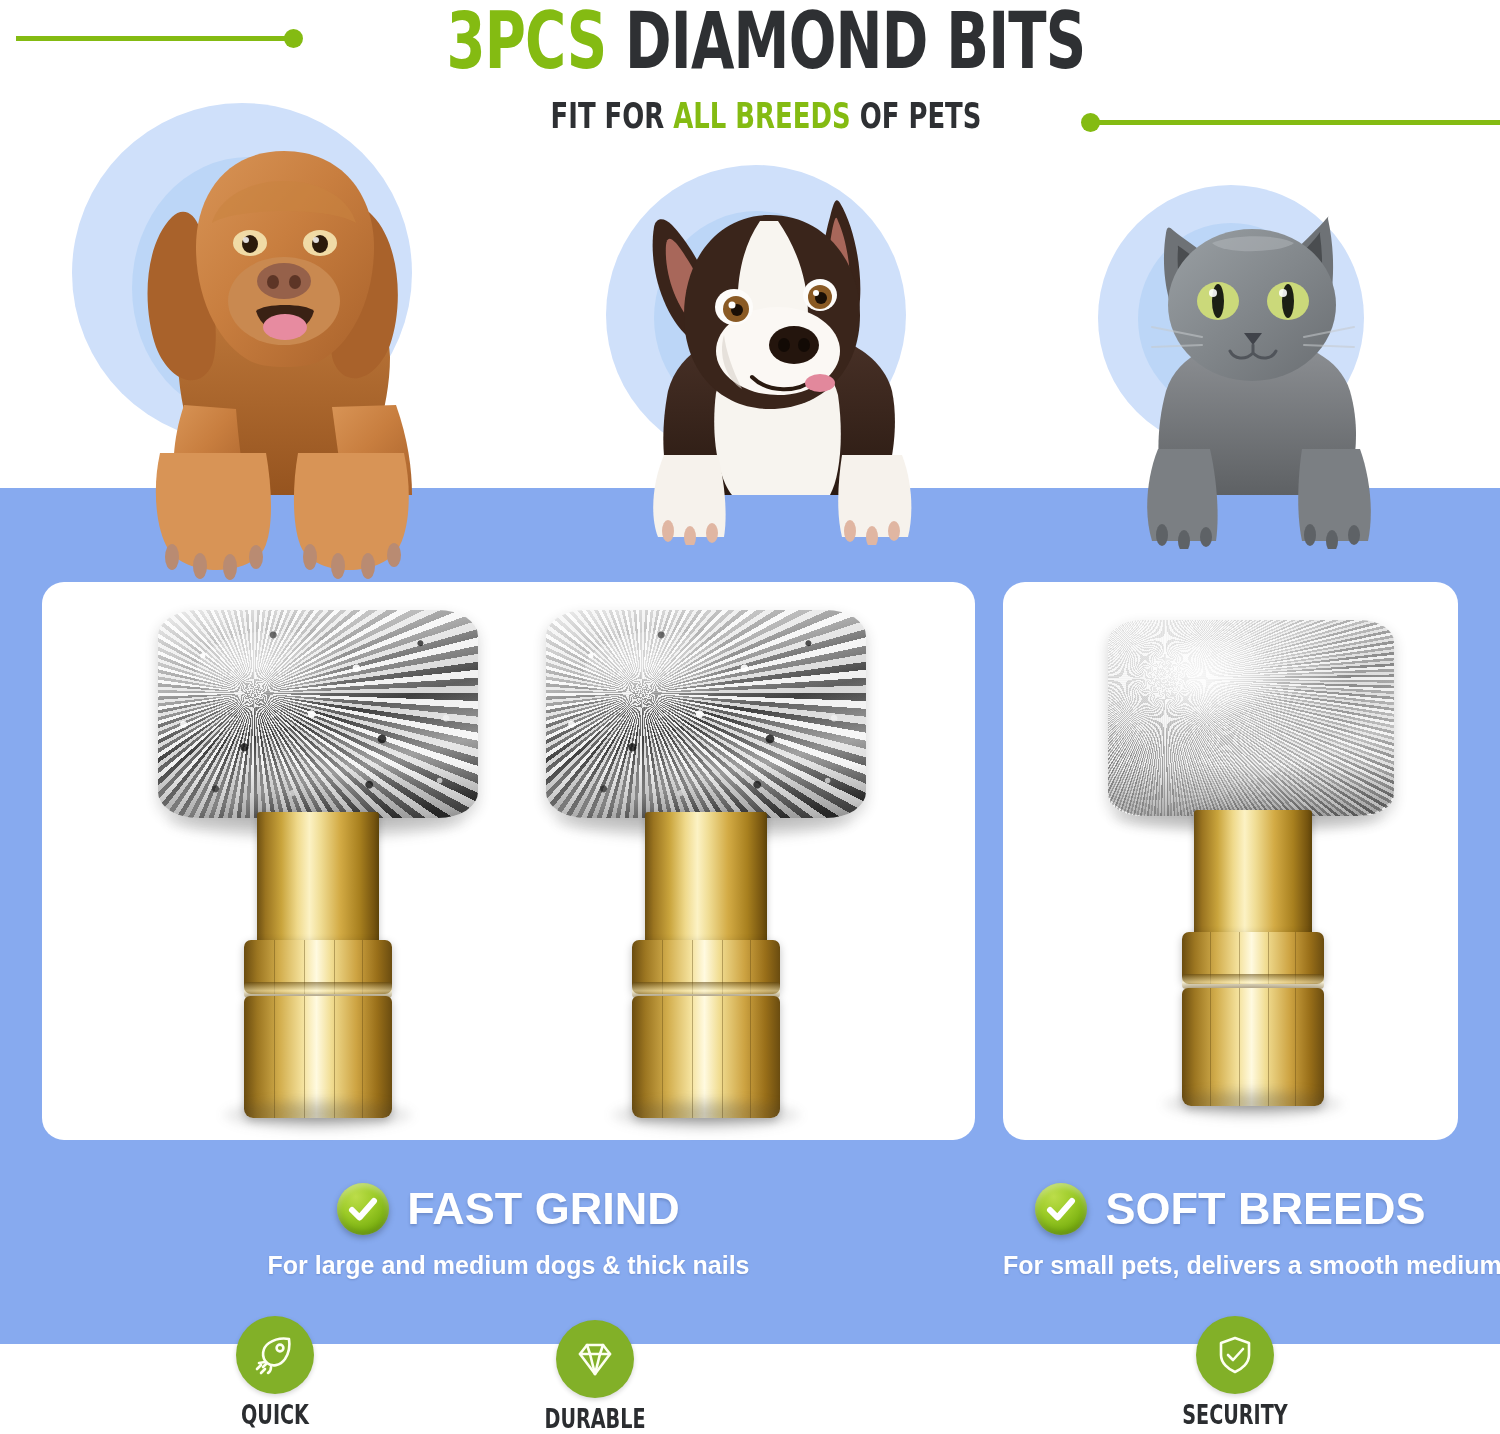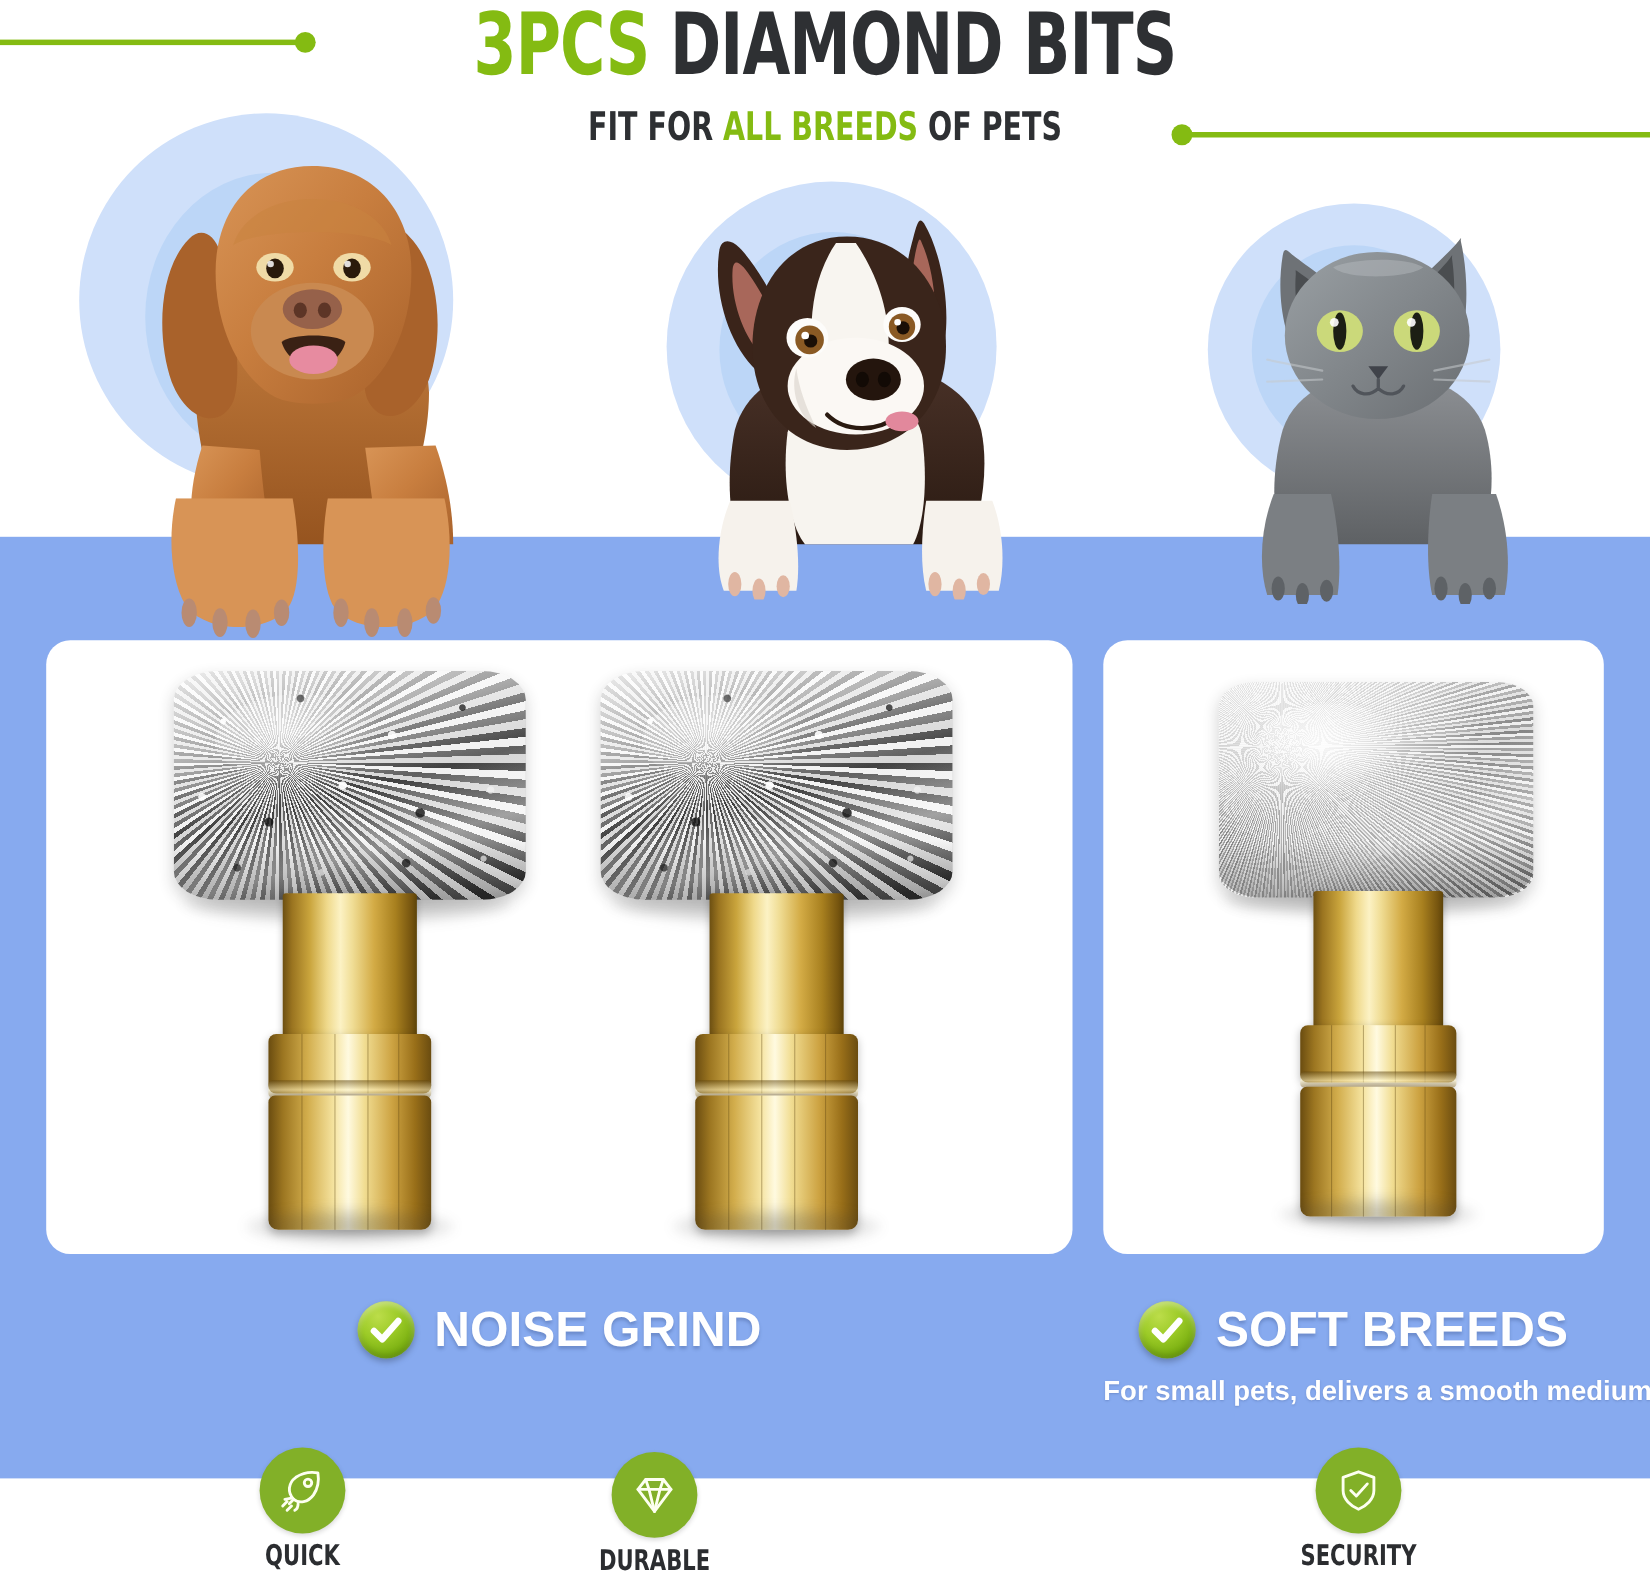--- a/index.html
+++ b/index.html
@@ -5,21 +5,21 @@
   * { margin:0; padding:0; box-sizing:border-box; }
   html,body { width:1500px; height:1434px; overflow:hidden; }
   body {
     font-family:"Liberation Sans", sans-serif;
     background:#ffffff;
     position:relative;
   }
   #stage { position:absolute; inset:0; width:1500px; height:1434px; overflow:hidden; }
 
   
-  .hdr { position:absolute; left:0; top:0; width:1220px; height:150px; z-index:40; }
+  .hdr { position:absolute; left:16px; top:0; width:1220px; height:150px; z-index:40; }
   .title {
     position:absolute; left:0; top:2px; width:1500px; text-align:center;
     font-size:78px; line-height:78px; font-weight:bold; letter-spacing:-1px;
     font-family:"DejaVu Sans Condensed","Liberation Sans", sans-serif;
     transform:scaleX(.80); transform-origin:50% 0;
     white-space:nowrap;
   }
   .t-green { color:#84bb12; }
   .t-dark  { color:#2e3033; }
   .subtitle {
@@ -451,22 +451,23 @@
   </div>
 
   <div class="qty" id="qty-1">x1</div>
 
   <div class="grind-row" id="grind-left">
     <div class="check-badge">
       <svg width="34" height="34" viewBox="0 0 34 34">
           <path d="M6 18 L13.5 25.5 L28 9" stroke="#ffffff" stroke-width="6" fill="none" stroke-linecap="round" stroke-linejoin="round"></path>
         </svg>
     </div>
-    <div class="grind-title">NOISE GRIND</div>
-  </div>
+    <div class="grind-title">FAST GRIND</div>
+  </div>
+  <div class="grind-sub" id="sub-left">For large and medium dogs  &amp;  thick nails</div>
 
   <div class="grind-row" id="grind-right">
     <div class="check-badge">
       <svg width="34" height="34" viewBox="0 0 34 34">
           <path d="M6 18 L13.5 25.5 L28 9" stroke="#ffffff" stroke-width="6" fill="none" stroke-linecap="round" stroke-linejoin="round"></path>
         </svg>
     </div>
     <div class="grind-title">SOFT BREEDS</div>
   </div>
   <div class="grind-sub" id="sub-right">For small pets, delivers a smooth medium</div>

